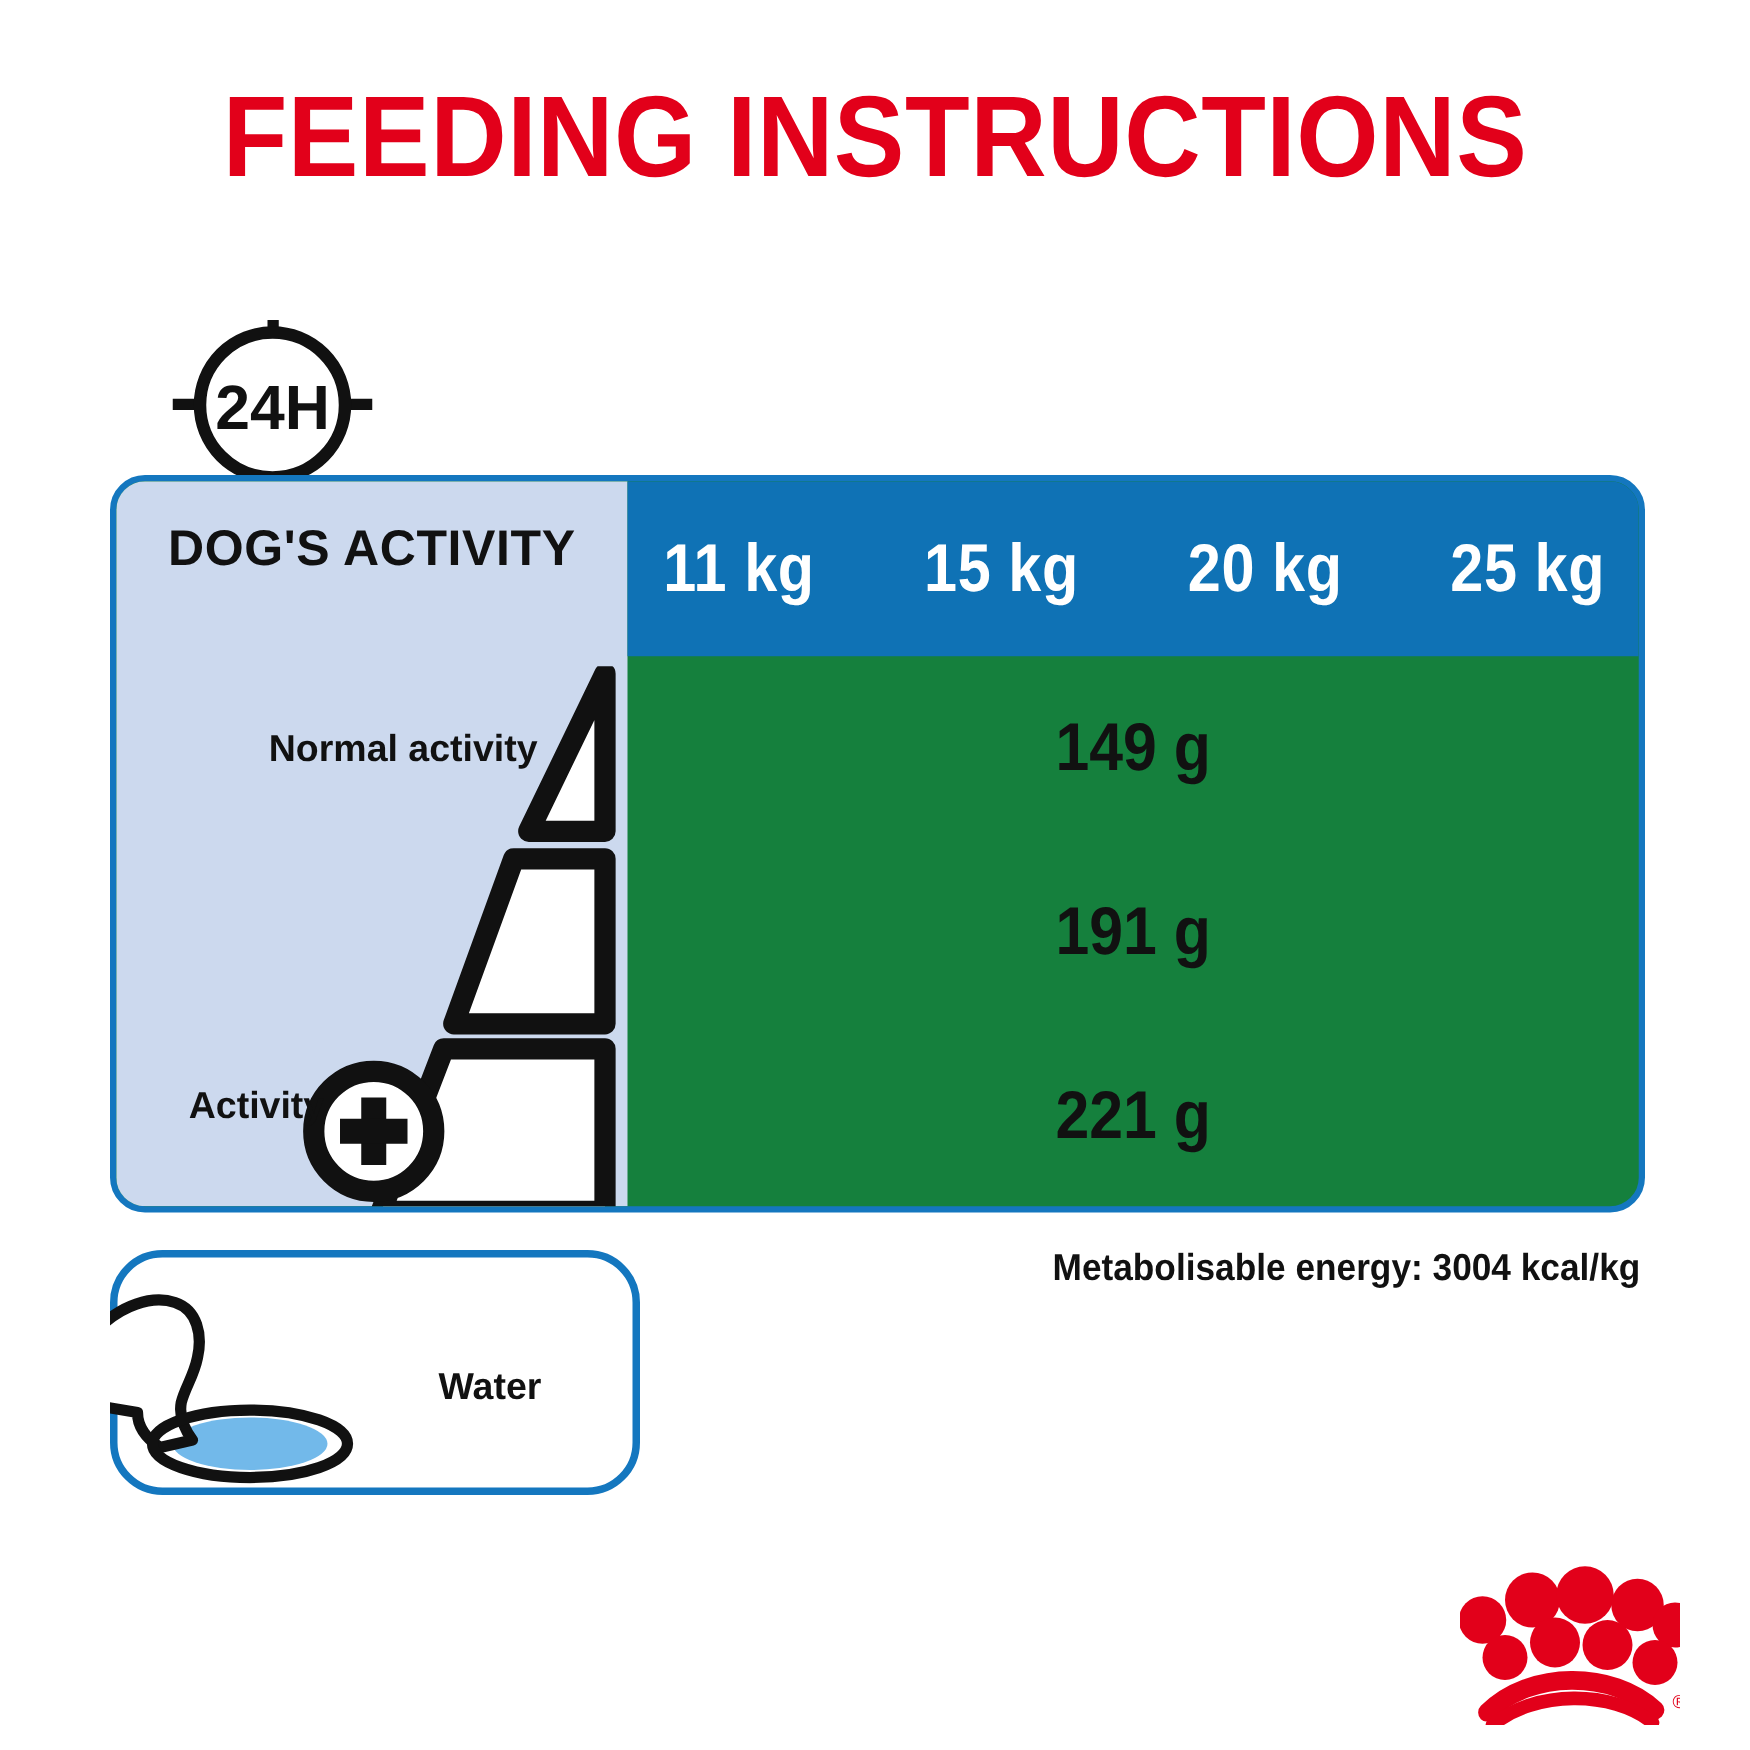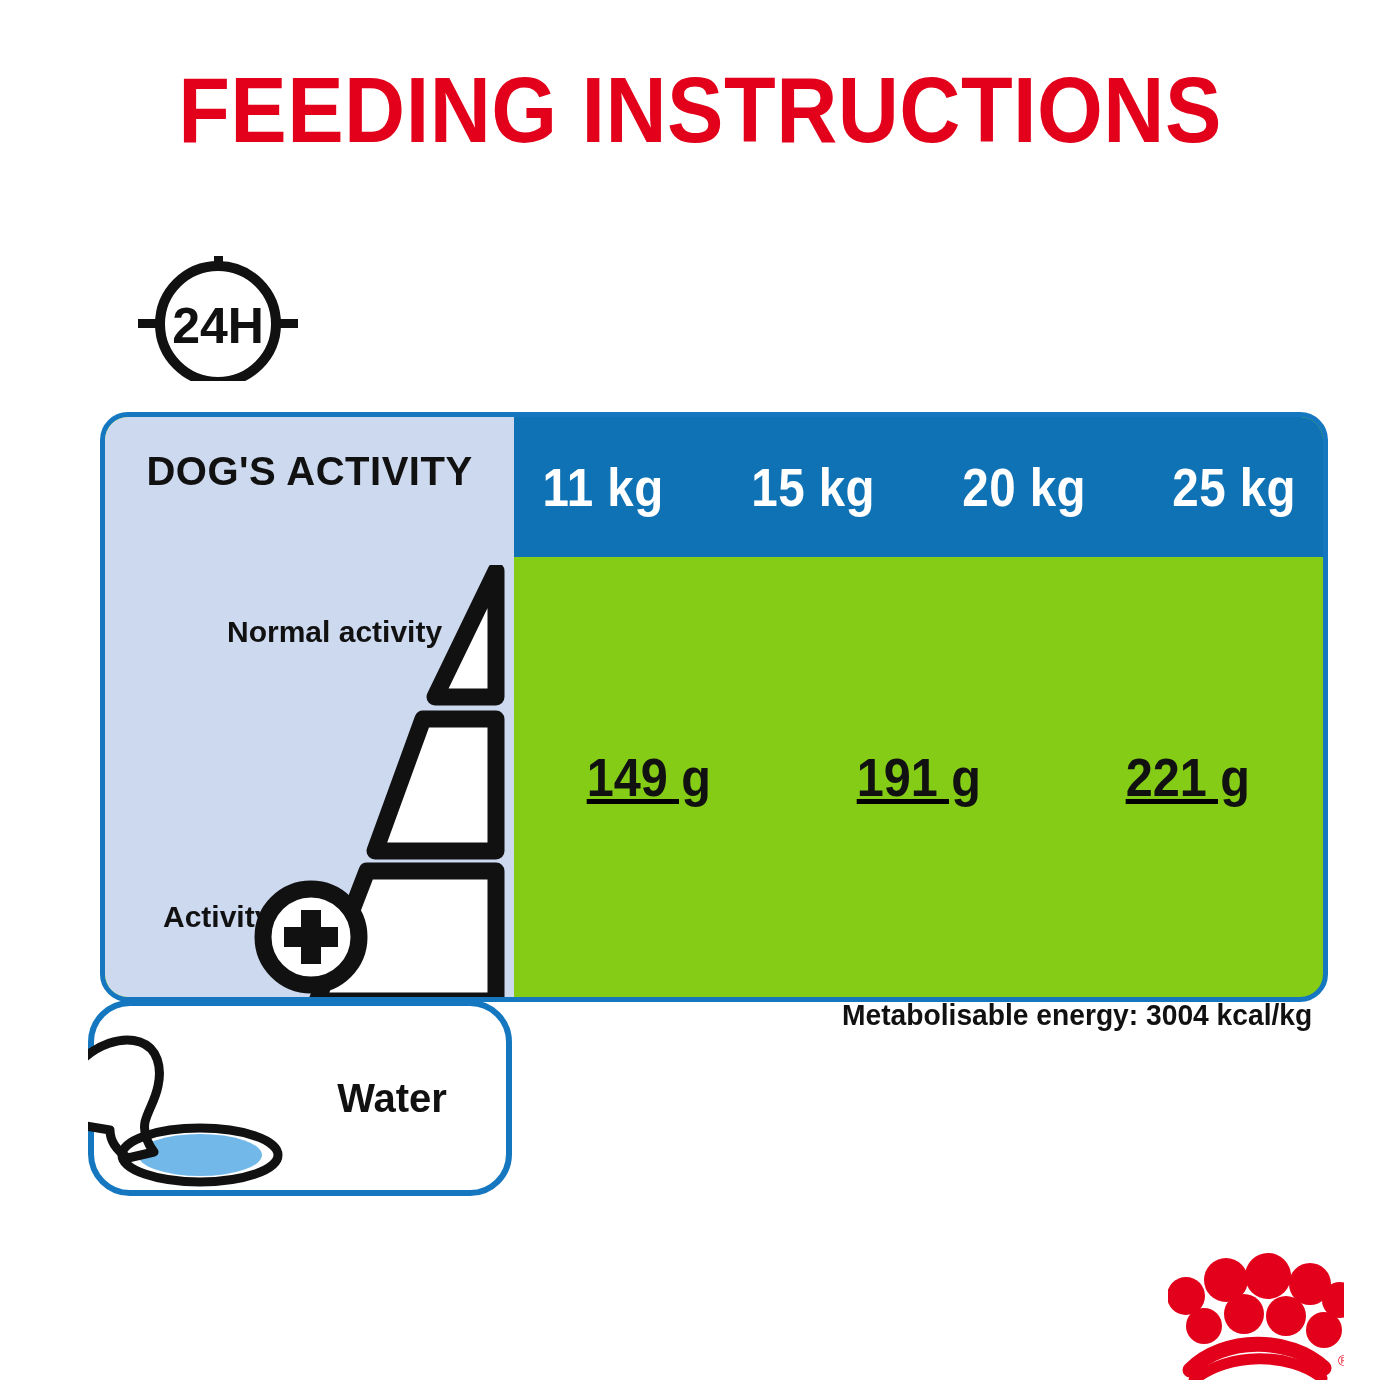--- a/index.html
+++ b/index.html
@@ -39,31 +39,30 @@
     left: 138px;
     top: 256px;
     width: 160px;
     height: 125px;
     z-index: 1;
   }
 
   
   #feeding-table {
     position: absolute;
-    left: 100px;
+    left: 88px;
     top: 380px;
     width: 1228px;
     height: 590px;
     border: 5px solid #1477bf;
     border-radius: 28px;
-    background: #84cc16;
+    background: #15803d;
     box-sizing: border-box;
     overflow: hidden;
     z-index: 2;
-    margin-top: 32px;
   }
 
   
   #activity-panel {
     position: absolute;
     left: 0;
     top: 0;
     width: 409px;
     height: 100%;
     background: #ccd9ee;
@@ -130,24 +129,23 @@
     position: absolute;
     left: 409px;
     top: 140px;
     right: 0;
     bottom: 0;
     display: flex;
   }
   .value-col {
     flex: 1 1 0;
     display: flex;
-    flex-direction: row;
+    flex-direction: column;
     border-left: 4px solid #1477bf;
     box-sizing: border-box;
-    text-decoration: underline;
   }
   .value-col:first-child { border-left: none; }
   .value-cell {
     flex: 1 1 0;
     display: flex;
     align-items: center;
     justify-content: center;
     font-weight: bold;
     font-size: 54px;
     color: #111111;
@@ -182,28 +180,28 @@
   #water-icon {
     position: absolute;
     left: -6px;
     top: 16px;
     width: 210px;
     height: 165px;
   }
   #water-label {
     position: absolute;
     left: 178px;
-    top: 0;
+    top: 12px;
     width: 240px;
     height: 100%;
     display: flex;
     align-items: center;
     justify-content: center;
     font-weight: bold;
-    font-size: 40px;
+    font-size: 30px;
     color: #111111;
   }
 
   
   #brand-logo {
     position: absolute;
     left: 1168px;
     top: 1248px;
     width: 176px;
     height: 132px;

